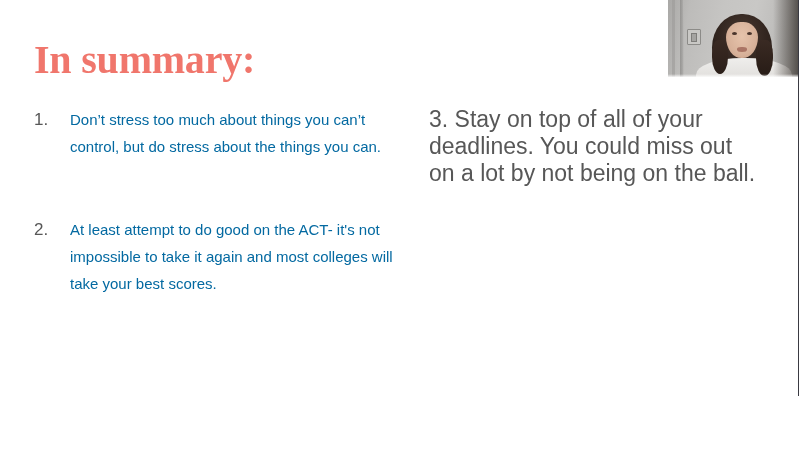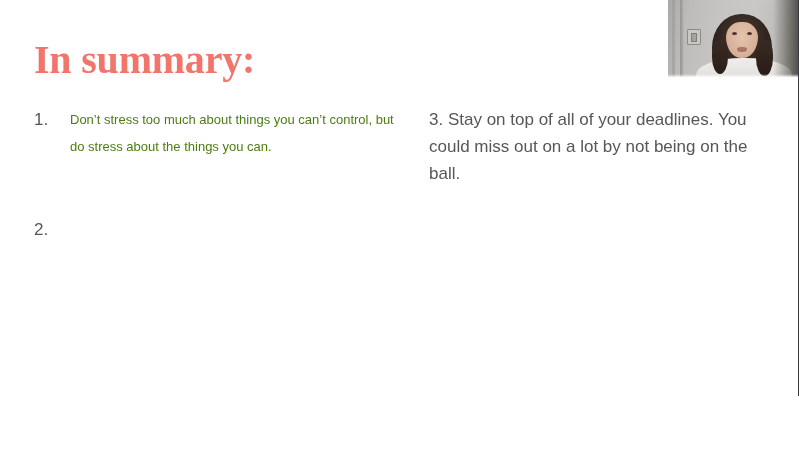--- a/index.html
+++ b/index.html
@@ -61,27 +61,27 @@
   }
   .list-marker {
     width: 36px;
     flex: 0 0 36px;
     color: #575757;
     font-size: 17px;
     line-height: 27px;
   }
   .list-text {
     flex: 1 1 auto;
-    color: #4d7c0f;
-    font-size: 13px;
+    color: #0369a1;
+    font-size: 15px;
     line-height: 27px;
   }
   .para-item {
     color: #575757;
-    font-size: 17px;
+    font-size: 23px;
     line-height: 27px;
   }
   
   #item-1 { margin-bottom: 56px; }
   #item-3 { margin-bottom: 56px; }
 
   
   #webcam-overlay {
     position: absolute;
     left: 668px;
@@ -241,20 +241,21 @@
 
   <div class="column" id="column-left">
 
     <div class="list-item" id="item-1">
       <span class="list-marker">1.</span>
       <span class="list-text">Don’t stress too much about things you can’t control, but do stress about the things you can.</span>
     </div>
 
     <div class="list-item" id="item-2">
       <span class="list-marker">2.</span>
+      <span class="list-text">At least attempt to do good on the ACT- it's not impossible to take it again and most colleges will take your best scores.</span>
     </div>
 
   </div>
 
   <div class="column" id="column-right">
 
     <div class="para-item" id="item-3">3. Stay on top of all of your deadlines. You could miss out on a lot by not being on the ball.</div>
 
 
   </div>

